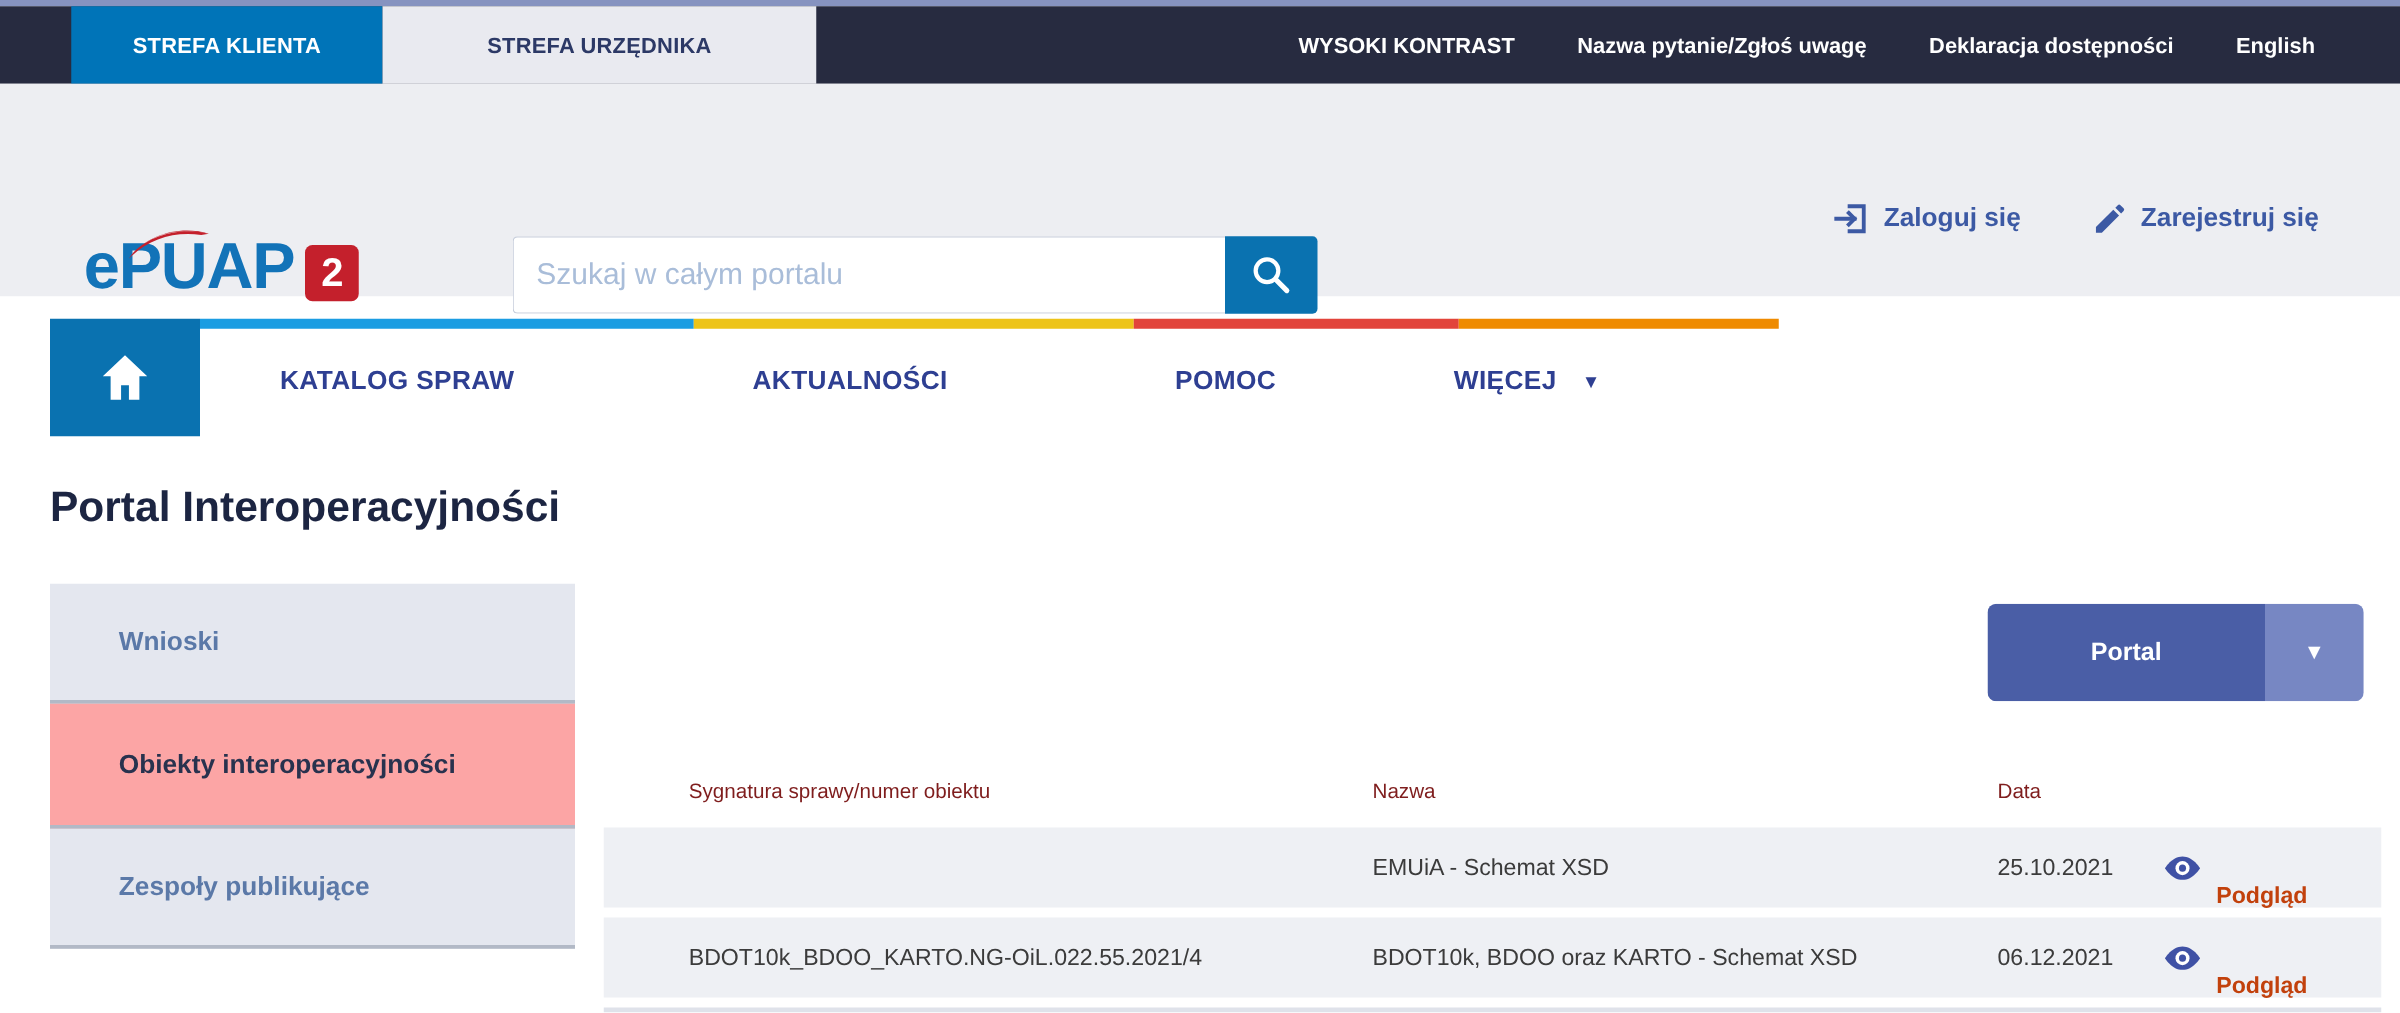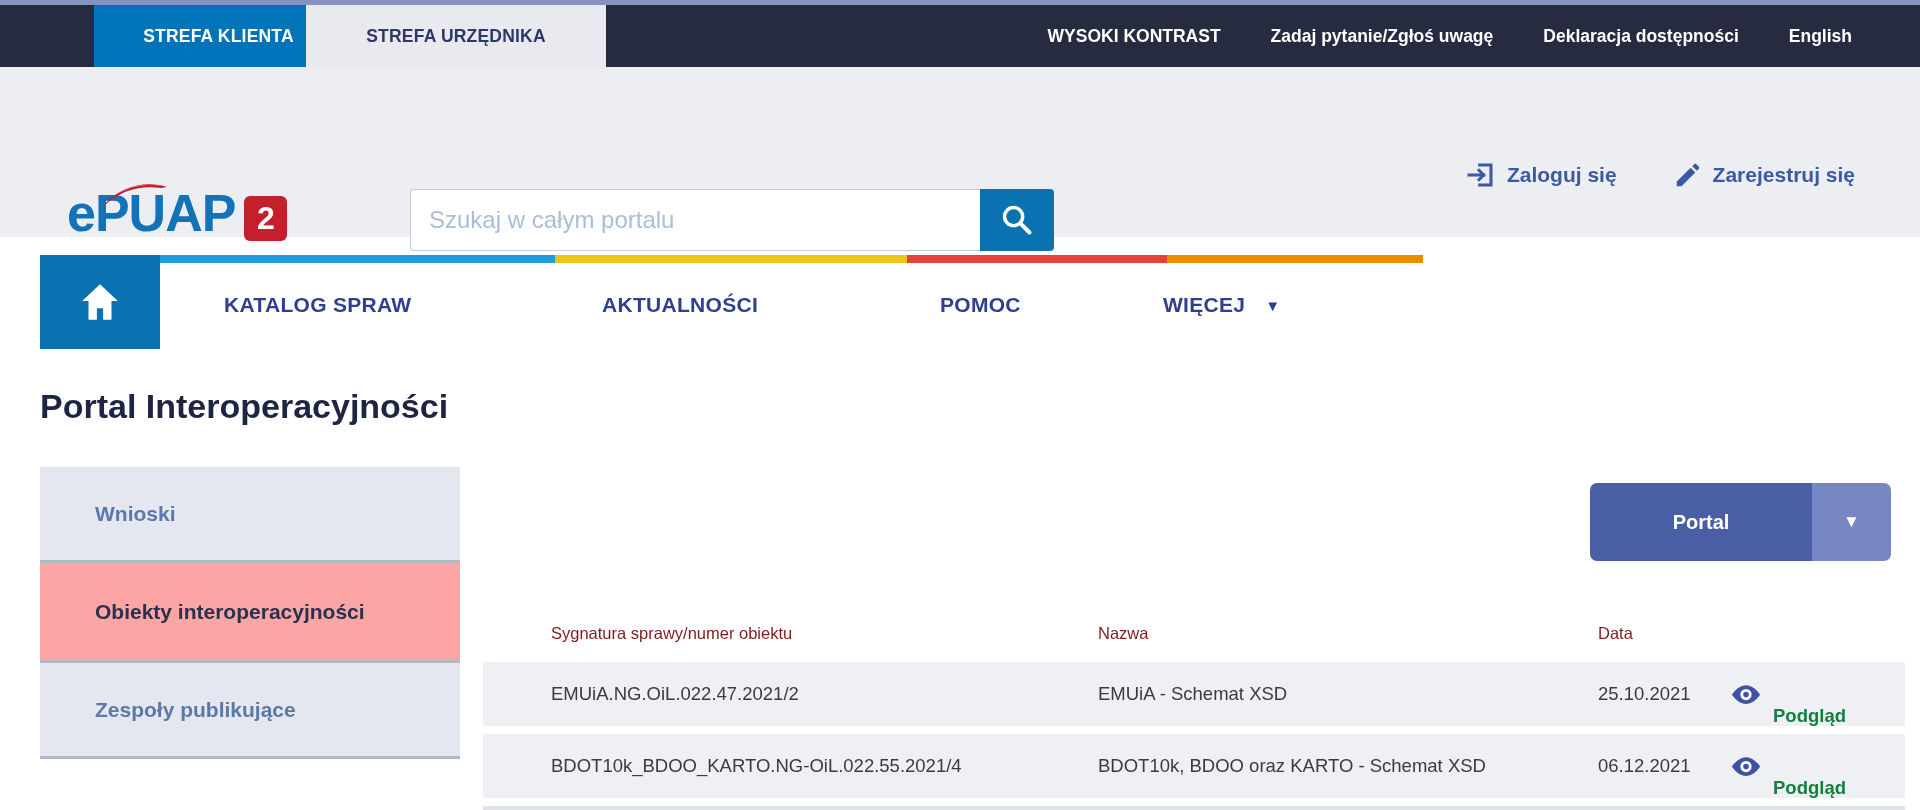--- a/index.html
+++ b/index.html
@@ -5,22 +5,22 @@
   * { margin:0; padding:0; box-sizing:border-box; }
   html,body { width:1920px; height:810px; overflow:hidden; background:#fff;
               font-family:"Liberation Sans", sans-serif; }
   .stage { position:relative; width:1920px; height:810px; background:#fff; }
 
   
   .top-strip { position:absolute; left:0; top:0; width:1920px; height:5px; background:#8693c0; }
   .topbar { position:absolute; left:0; top:5px; width:1920px; height:62px; background:#272b40; }
   .tab { position:absolute; top:0; height:62px; display:flex; align-items:center; justify-content:center;
          font-weight:bold; font-size:17.5px; letter-spacing:.2px; cursor:pointer; }
-  .tab-active { left:57px; width:249px; background:#0074b8; color:#ffffff;margin-left:37px; }
-  .tab-inactive { left:306px; width:300px; background:#e9eaf0; color:#2c3966; }
+  .tab-active { left:57px; width:249px; background:#0074b8; color:#ffffff; }
+  .tab-inactive { left:306px; width:347px; background:#e9eaf0; color:#2c3966; }
   .topbar-links { position:absolute; right:68px; top:0; height:62px; display:flex; align-items:center; gap:50px; }
   .topbar-link { color:#ffffff; font-weight:bold; font-size:17.5px; cursor:pointer; white-space:nowrap; }
 
   
   .header { position:absolute; left:0; top:67px; width:1920px; height:170px; background:#edeef2; }
   .logo { position:absolute; left:67px; top:106px; height:80px; display:flex; align-items:center; cursor:pointer; }
   .logo-swoosh { position:absolute; left:34px; top:6px; width:72px; height:30px; }
   .logo-text { font-size:52px; font-weight:bold; letter-spacing:-1px; color:#1273b8; line-height:80px; }
   .logo-badge { display:inline-block; width:43px; height:45px; margin-left:9px; margin-top:10px;
                 background:#c4202c; border-radius:6px; color:#fff; font-weight:bold; font-size:32px;
@@ -71,36 +71,36 @@
   .table { position:absolute; left:483px; top:600px; width:1422px; }
   .thead { position:relative; height:62px; }
   .th { position:absolute; top:24px; color:#7f1d1d; font-size:16.5px; }
   .th-0 { left:68px; } .th-1 { left:615px; } .th-2 { left:1115px; }
   .trow { position:relative; height:64px; background:#eef0f4; margin-bottom:8px; }
   .td { position:absolute; top:0; height:64px; display:flex; align-items:center;
         font-size:18.5px; color:#3b3b3b; white-space:nowrap; }
   .td-0 { left:68px; } .td-1 { left:615px; } .td-2 { left:1115px; }
   .preview-link { position:absolute; left:1248px; top:0; height:64px; display:flex; align-items:center;
                   gap:12px; cursor:pointer; }
-  .preview-link span { color:#15803d; font-weight:bold; font-size:18.5px;margin-top:44px; }
+  .preview-link span { color:#c2410c; font-weight:bold; font-size:18.5px;margin-top:44px; }
   .next-row-sliver { position:absolute; left:483px; top:806px; width:1422px; height:4px; background:#dfe2ea; }
 </style>
 </head>
 <body>
 
 <div class="stage">
 
   <div class="top-strip"></div>
 
   <div class="topbar">
     <div class="tab tab-active">STREFA KLIENTA</div>
     <div class="tab tab-inactive">STREFA URZĘDNIKA</div>
     <div class="topbar-links">
       <span class="topbar-link">WYSOKI KONTRAST</span>
-      <span class="topbar-link">Zadaj pytanie/Zgłoś uwagę</span>
+      <span class="topbar-link">Nazwa pytanie/Zgłoś uwagę</span>
       <span class="topbar-link">Deklaracja dostępności</span>
       <span class="topbar-link">English</span>
     </div>
   </div>
 
   <div class="header">
     <div class="logo">
       <svg class="logo-swoosh" viewBox="0 0 72 30">
         <path d="M2 28 C16 9, 40 2, 66 8 C44 1, 16 8, 2 28 Z" fill="#c4202c"></path>
         <path d="M2 28 C18 12, 38 6, 60 9 L66 8 C42 2, 14 10, 2 28 Z" fill="#c4202c"></path>
@@ -173,21 +173,20 @@
   </div>
 
   <div class="table">
     <div class="thead">
       <span class="th th-0">Sygnatura sprawy/numer obiektu</span>
       <span class="th th-1">Nazwa</span>
       <span class="th th-2">Data</span>
     </div>
 
     <div class="trow">
-      <span class="td td-0">EMUiA.NG.OiL.022.47.2021/2</span>
       <span class="td td-1">EMUiA - Schemat XSD</span>
       <span class="td td-2">25.10.2021</span>
       <div class="preview-link">
         <svg width="30" height="21" viewBox="0 0 32 22">
           <path d="M16 1C7 1 1 11 1 11s6 10 15 10 15-10 15-10S25 1 16 1z" fill="#3f51a5"></path>
           <circle cx="16" cy="11" r="6" fill="#ffffff"></circle>
           <circle cx="16" cy="11" r="3" fill="#3f51a5"></circle>
         </svg>
         <span>Podgląd</span>
       </div>

